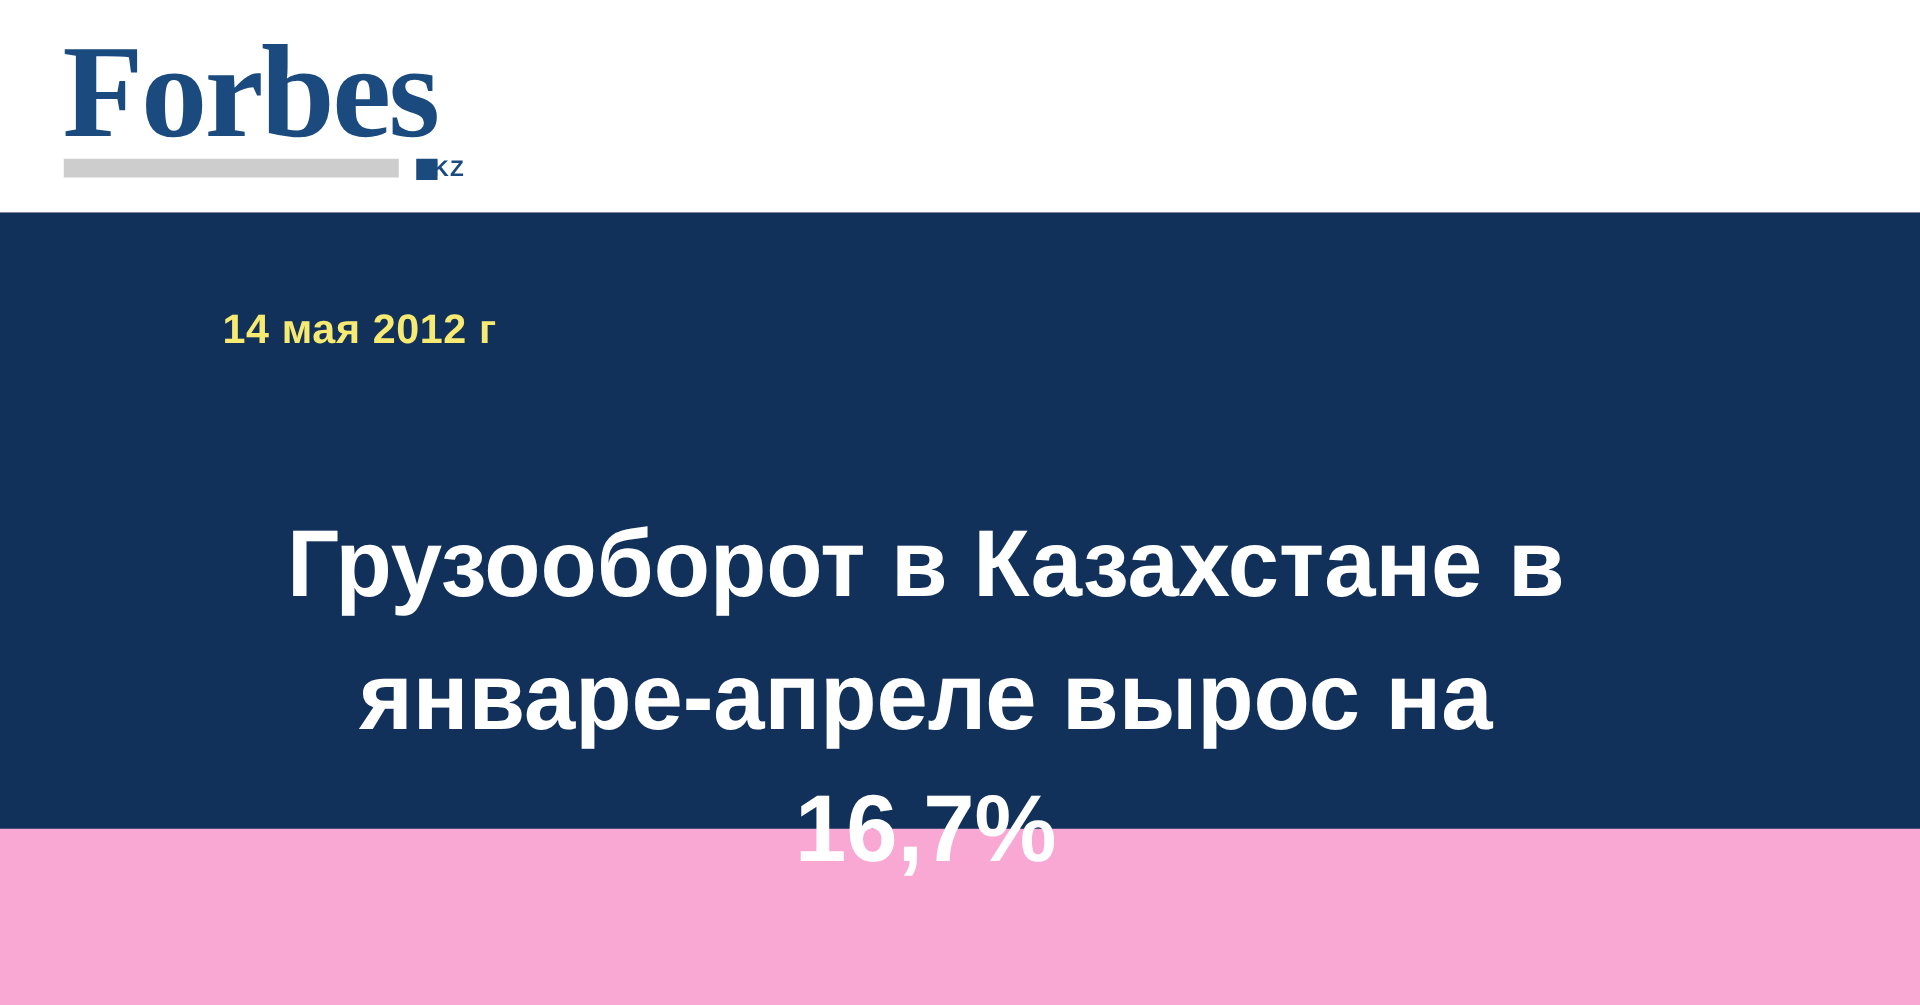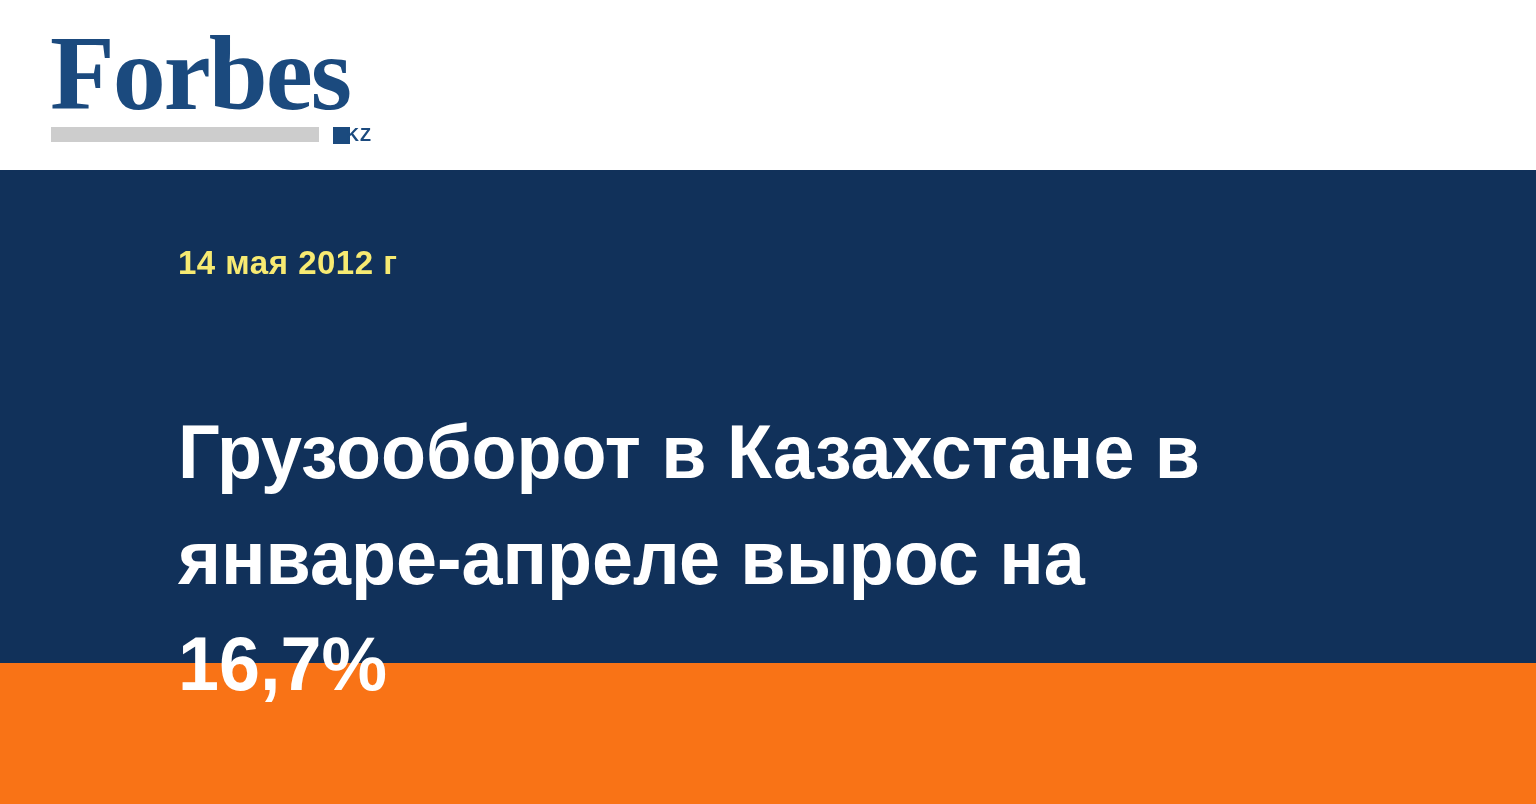--- a/index.html
+++ b/index.html
@@ -11,21 +11,22 @@
     height: 804px;
     overflow: hidden;
     background: #ffffff;
     font-family: "Liberation Sans", sans-serif;
   }
 
   #page {
     position: relative;
     width: 1536px;
     height: 804px;
-    background: #f97316;
+    background: #f9a8d4;
+    text-align: center;
   }
 
   
   .site-header {
     position: absolute;
     left: 0;
     top: 0;
     width: 1536px;
     height: 170px;
     background: #ffffff;

